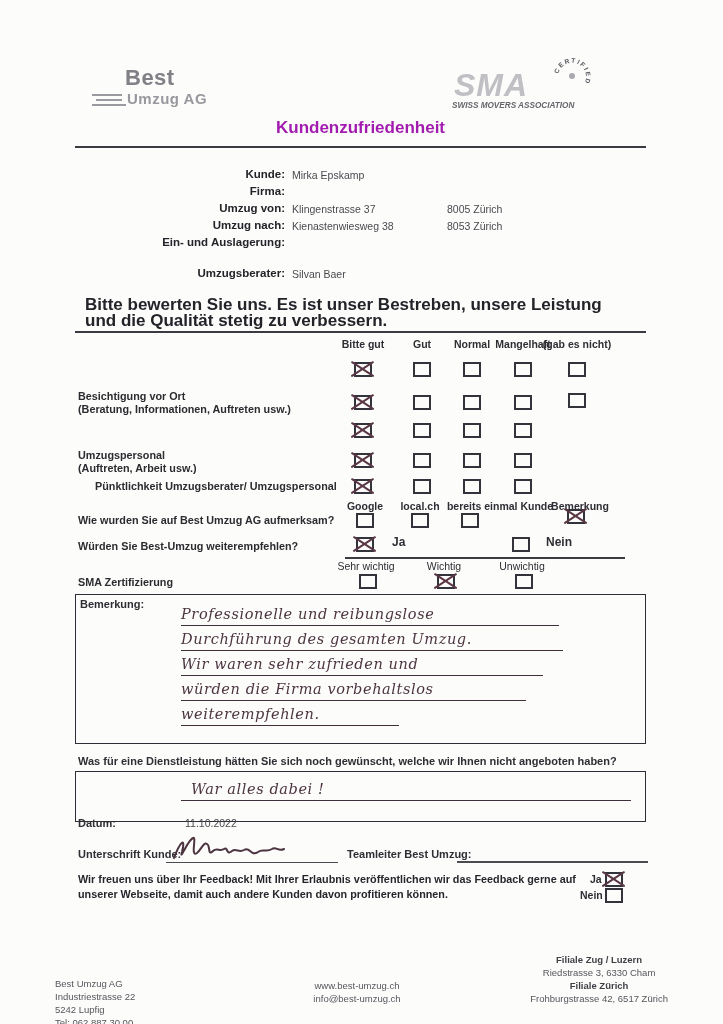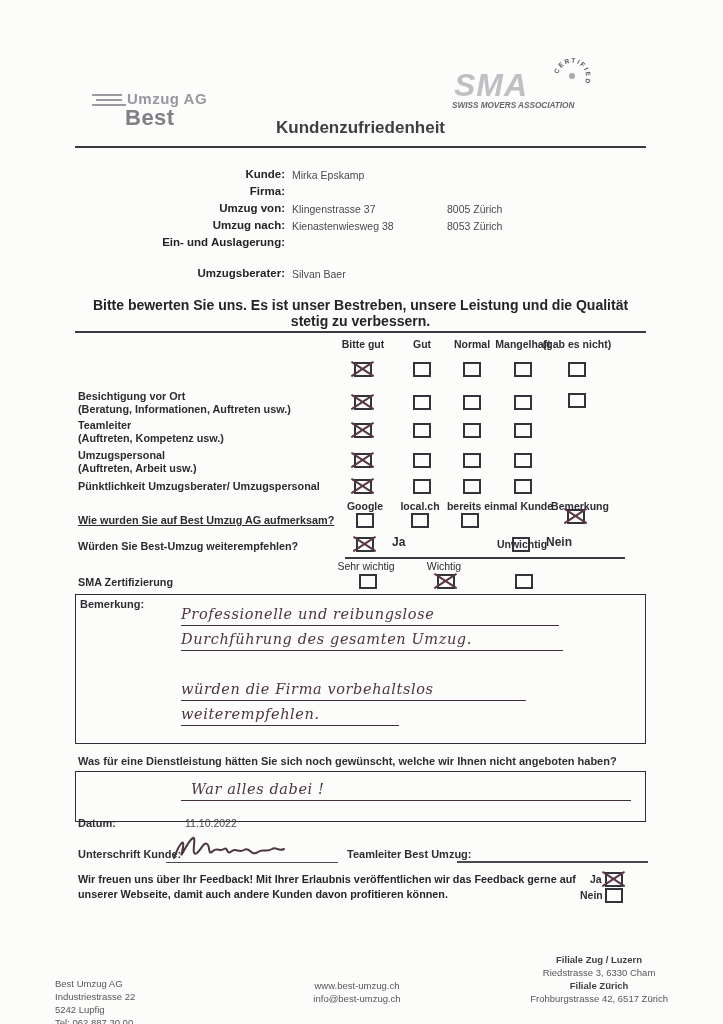--- a/index.html
+++ b/index.html
@@ -30,59 +30,59 @@
   .speed{position:absolute;height:2px;background:#9a9aa0;}
   .footer-txt{font-size:9.5px;color:#55555c;line-height:13px;}
   .footer-b{font-weight:bold;color:#3f3f46;}
 </style>
 </head>
 <body>
 
 <div class="page">
 
   <div class="abs" style="left:92px;top:64px;width:150px;height:52px;">
-    <div class="abs best-text" style="left:33px;top:4px;margin-top:40px;">Best</div>
+    <div class="abs best-text" style="left:33px;top:4px;">Best</div>
     <div class="abs umzug-text" style="left:35px;top:26px;">Umzug AG</div>
     <span class="speed" style="left:0;top:30px;width:30px;"></span>
     <span class="speed" style="left:4px;top:35px;width:26px;"></span>
     <span class="speed" style="left:0;top:40px;width:34px;"></span>
   </div>
 
   <div class="abs" style="left:448px;top:58px;width:180px;height:56px;">
     <svg width="180" height="56" viewBox="0 0 180 56">
       <text x="6" y="38" font-family="Liberation Sans" font-size="32" font-weight="bold" font-style="italic" fill="#bfbfc4" letter-spacing="1">SMA</text>
       <text x="4" y="50" font-family="Liberation Sans" font-size="8.2" font-weight="bold" font-style="italic" fill="#66666c">SWISS MOVERS ASSOCIATION</text>
       <g transform="translate(124,18)">
         <circle cx="0" cy="0" r="3" fill="#a9a9ae"></circle>
         <path id="arcpath" d="M -13 6 A 14 14 0 1 1 13 6" fill="none"></path>
         <text font-family="Liberation Sans" font-size="6.5" font-weight="bold" fill="#55555c" letter-spacing="1.5">
           <textPath href="#arcpath" startOffset="8">CERTIFIED</textPath>
         </text>
       </g>
     </svg>
   </div>
 
-  <div class="abs b" style="left:75px;top:118px;width:571px;text-align:center;font-size:17px;color:#404040;">Kundenzufriedenheit</div>
+  <div class="abs b" style="left:75px;top:118px;width:571px;text-align:center;font-size:17px;color:#a21caf;">Kundenzufriedenheit</div>
   <div class="rule" style="left:75px;top:146px;width:571px;"></div>
 
   <div class="infolabel" style="top:168px;">Kunde:</div>
   <div class="infoval" style="left:292px;top:169px;">Mirka Epskamp</div>
   <div class="infolabel" style="top:185px;">Firma:</div>
   <div class="infoval" style="left:292px;top:186px;"></div>
   <div class="infolabel" style="top:202px;">Umzug von:</div>
   <div class="infoval" style="left:292px;top:203px;">Klingenstrasse 37</div>
   <div class="infoval" style="left:447px;top:203px;">8005 Zürich</div>
   <div class="infolabel" style="top:219px;">Umzug nach:</div>
   <div class="infoval" style="left:292px;top:220px;">Kienastenwiesweg 38</div>
   <div class="infoval" style="left:447px;top:220px;">8053 Zürich</div>
   <div class="infolabel" style="top:236px;">Ein- und Auslagerung:</div>
   <div class="infolabel" style="top:267px;">Umzugsberater:</div>
   <div class="infoval" style="left:292px;top:268px;">Silvan Baer</div>
 
-  <div class="abs b" style="left:85px;top:297px;width:551px;text-align:center;font-size:14px;line-height:16px;color:#232329;">Bitte bewerten Sie uns. Es ist unser Bestreben, unsere Leistung und die Qualität stetig zu verbessern.</div>
+  <div class="abs b" style="left:85px;top:297px;width:551px;font-size:17px;line-height:16px;color:#232329;">Bitte bewerten Sie uns. Es ist unser Bestreben, unsere Leistung und die Qualität stetig zu verbessern.</div>
   <div class="rule" style="left:75px;top:331px;width:571px;"></div>
 
   <div class="colhead" style="left:363px;top:338px;">Bitte gut</div>
   <div class="colhead" style="left:422px;top:338px;">Gut</div>
   <div class="colhead" style="left:472px;top:338px;">Normal</div>
   <div class="colhead" style="left:523px;top:338px;">Mangelhaft</div>
   <div class="colhead" style="left:577px;top:338px;">(gab es nicht)</div>
 
   <span class="cb checked" style="left:354px;top:362px;"></span>
   <span class="cb" style="left:413px;top:362px;"></span>
@@ -93,78 +93,77 @@
   <div class="rowlabel" style="top:390px;">
     <span>Besichtigung vor Ort</span><br>
     <span>(Beratung, Informationen, Auftreten usw.)</span>
   </div>
   <span class="cb checked" style="left:354px;top:395px;"></span>
   <span class="cb" style="left:413px;top:395px;"></span>
   <span class="cb" style="left:463px;top:395px;"></span>
   <span class="cb" style="left:514px;top:395px;"></span>
   <span class="cb" style="left:568px;top:393px;"></span>
 
-  <div class="rowlabel" style="top:419px;">
-    <span>Teamleiter</span><br>
-    <span>(Auftreten, Kompetenz usw.)</span>
-  </div>
   <span class="cb checked" style="left:354px;top:423px;"></span>
   <span class="cb" style="left:413px;top:423px;"></span>
   <span class="cb" style="left:463px;top:423px;"></span>
   <span class="cb" style="left:514px;top:423px;"></span>
 
   <div class="rowlabel" style="top:449px;">
     <span>Umzugspersonal</span><br>
     <span>(Auftreten, Arbeit usw.)</span>
   </div>
   <span class="cb checked" style="left:354px;top:453px;"></span>
   <span class="cb" style="left:413px;top:453px;"></span>
   <span class="cb" style="left:463px;top:453px;"></span>
   <span class="cb" style="left:514px;top:453px;"></span>
 
-  <div class="rowlabel" style="top:480px;">
+  <div class="rowlabel" style="top:480px;margin-left:17px;">
     <span>Pünktlichkeit Umzugsberater/ Umzugspersonal</span>
   </div>
   <span class="cb checked" style="left:354px;top:479px;"></span>
   <span class="cb" style="left:413px;top:479px;"></span>
   <span class="cb" style="left:463px;top:479px;"></span>
   <span class="cb" style="left:514px;top:479px;"></span>
 
   <div class="colhead" style="left:365px;top:500px;">Google</div>
   <div class="colhead" style="left:420px;top:500px;">local.ch</div>
   <div class="colhead" style="left:500px;top:500px;">bereits einmal Kunde</div>
   <div class="colhead" style="left:580px;top:500px;">Bemerkung</div>
-  <div class="rowlabel" style="top:514px;text-decoration:underline;">Wie wurden Sie auf Best Umzug AG aufmerksam?</div>
+  <div class="rowlabel" style="top:514px;">Wie wurden Sie auf Best Umzug AG aufmerksam?</div>
   <span class="cb" style="left:356px;top:513px;"></span>
   <span class="cb" style="left:411px;top:513px;"></span>
   <span class="cb" style="left:461px;top:513px;"></span>
   <span class="cb checked" style="left:567px;top:509px;"></span>
 
   <div class="rowlabel" style="top:540px;">Würden Sie Best-Umzug weiterempfehlen?</div>
   <span class="cb checked" style="left:356px;top:537px;"></span>
   <div class="abs b" style="left:392px;top:535px;font-size:12px;">Ja</div>
   <span class="cb" style="left:512px;top:537px;"></span>
   <div class="abs b" style="left:546px;top:535px;font-size:12px;">Nein</div>
   <div class="rule" style="left:345px;top:557px;width:280px;"></div>
 
   <div class="colhead" style="left:366px;top:560px;font-weight:normal;">Sehr wichtig</div>
   <div class="colhead" style="left:444px;top:560px;font-weight:normal;">Wichtig</div>
-  <div class="colhead" style="left:522px;top:538px;font-weight:bold;">Unwichtig</div>
+  <div class="colhead" style="left:522px;top:560px;font-weight:normal;">Unwichtig</div>
   <div class="rowlabel" style="top:576px;">SMA Zertifizierung</div>
   <span class="cb" style="left:359px;top:574px;"></span>
   <span class="cb checked" style="left:437px;top:574px;"></span>
   <span class="cb" style="left:515px;top:574px;"></span>
 
   <div class="bigbox" style="left:75px;top:594px;width:569px;height:148px;">
     <div class="abs b" style="left:4px;top:3px;font-size:11px;">Bemerkung:</div>
     <div class="hline" style="left:105px;top:8px;width:378px;">
       <span class="hand">Professionelle und reibungslose</span>
     </div>
     <div class="hline" style="left:105px;top:33px;width:382px;">
       <span class="hand">Durchführung des gesamten Umzug.</span>
+    </div>
+    <div class="hline" style="left:105px;top:58px;width:362px;">
+      <span class="hand">Wir waren sehr zufrieden und</span>
     </div>
     <div class="hline" style="left:105px;top:83px;width:345px;">
       <span class="hand">würden die Firma vorbehaltslos</span>
     </div>
     <div class="hline" style="left:105px;top:108px;width:218px;">
       <span class="hand">weiterempfehlen.</span>
     </div>
   </div>
 
   <div class="abs b" style="left:78px;top:755px;width:560px;font-size:11px;">Was für eine Dienstleistung hätten Sie sich noch gewünscht, welche wir Ihnen nicht angeboten haben?</div>

